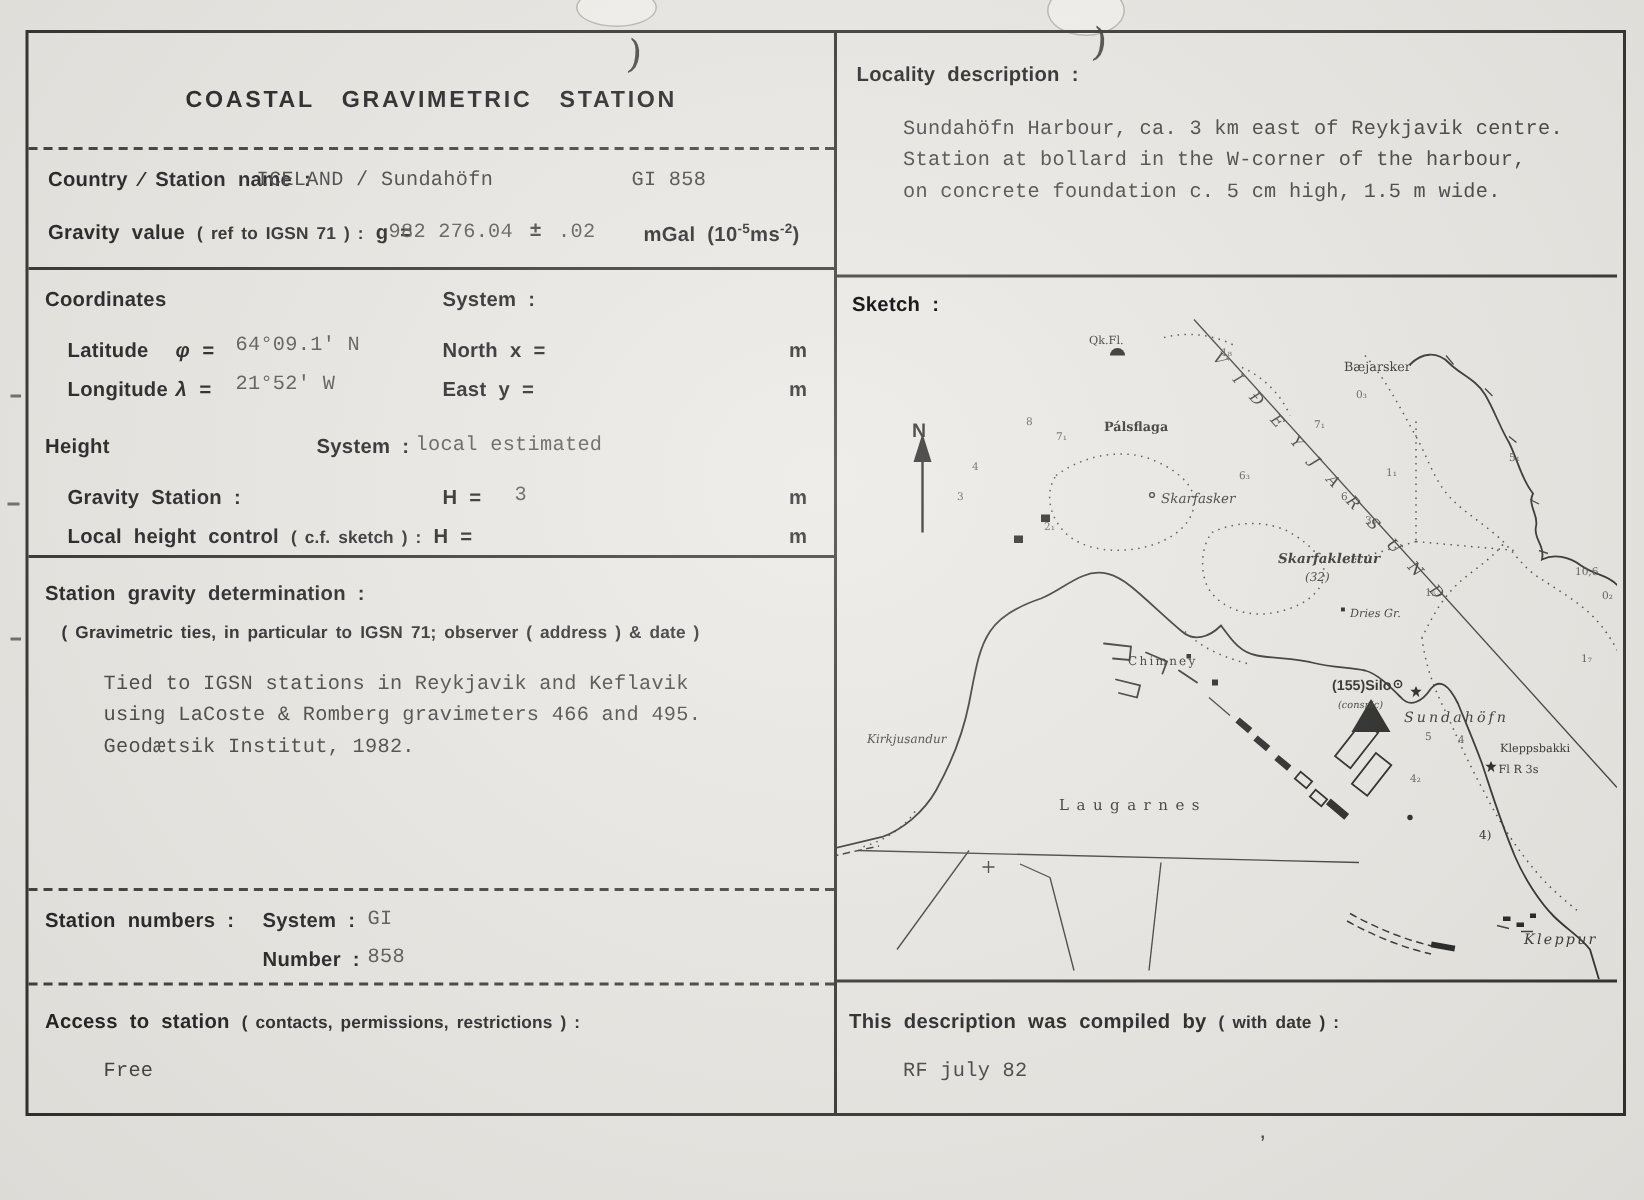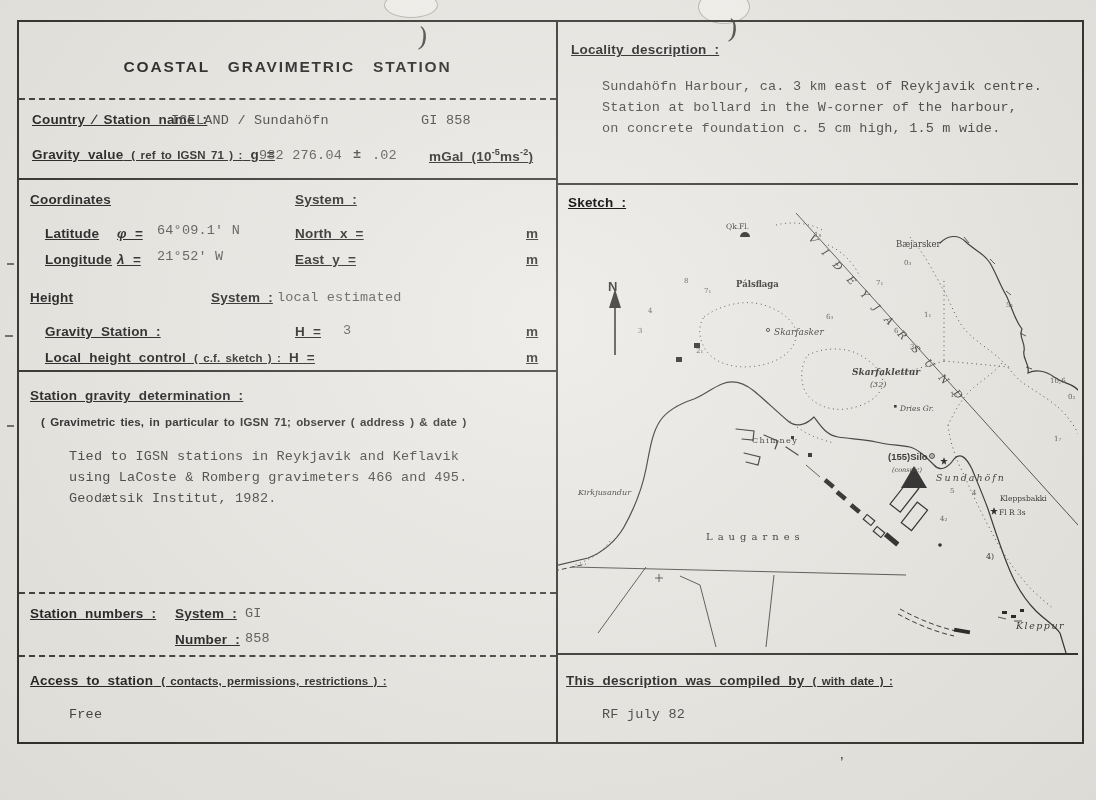--- a/index.html
+++ b/index.html
@@ -6,21 +6,21 @@
   .page{position:relative;width:1096px;height:800px;background:#e9e7e2;overflow:hidden;
         font-family:"Liberation Sans",sans-serif;color:#1d1d1d;}
   .page:after{content:"";position:absolute;inset:0;pointer-events:none;
         background:radial-gradient(ellipse at 50% 40%, rgba(255,255,255,.25), rgba(0,0,0,.05));}
   .abs{position:absolute;}
   .outer{position:absolute;left:17px;top:20px;width:1063px;height:720px;border:2px solid #2e2d29;}
   .sec{position:absolute;box-sizing:border-box;}
   .bb-solid{border-bottom:2px solid #2e2d29;}
   .bb-dash{border-bottom:2px dashed #3a3935;}
   .divider{position:absolute;left:537px;top:0;width:2px;height:100%;background:#2e2d29;}
-  .lbl{font-weight:700;font-size:13.5px;letter-spacing:.2px;word-spacing:4px;color:#1c1c1c;white-space:nowrap;text-decoration:underline;}
+  .lbl{font-weight:700;font-size:13.5px;letter-spacing:.2px;word-spacing:4px;color:#1c1c1c;white-space:nowrap;}
   .lbl-sm{font-weight:700;font-size:11.5px;letter-spacing:.1px;word-spacing:2px;color:#242424;white-space:nowrap;}
   .mono{font-family:"Liberation Mono",monospace;font-size:13.5px;color:#3f3e3c;letter-spacing:.2px;white-space:nowrap;}
   .mono-l{font-family:"Liberation Mono",monospace;font-size:13.5px;color:#555350;letter-spacing:.2px;white-space:nowrap;}
   .title{font-weight:700;font-size:15.5px;letter-spacing:1.8px;word-spacing:12px;}
   .para .line{display:block;line-height:21px;}
   sup{font-size:9px;}
   .paren-mark{font-family:"DejaVu Serif",serif;font-size:26px;color:#44433f;transform:rotate(6deg);}
   .bump{position:absolute;background:#f2f1ec;border:1px solid #b7b4ab;border-radius:50%;}
   .tick{position:absolute;background:#6b6965;}
   

